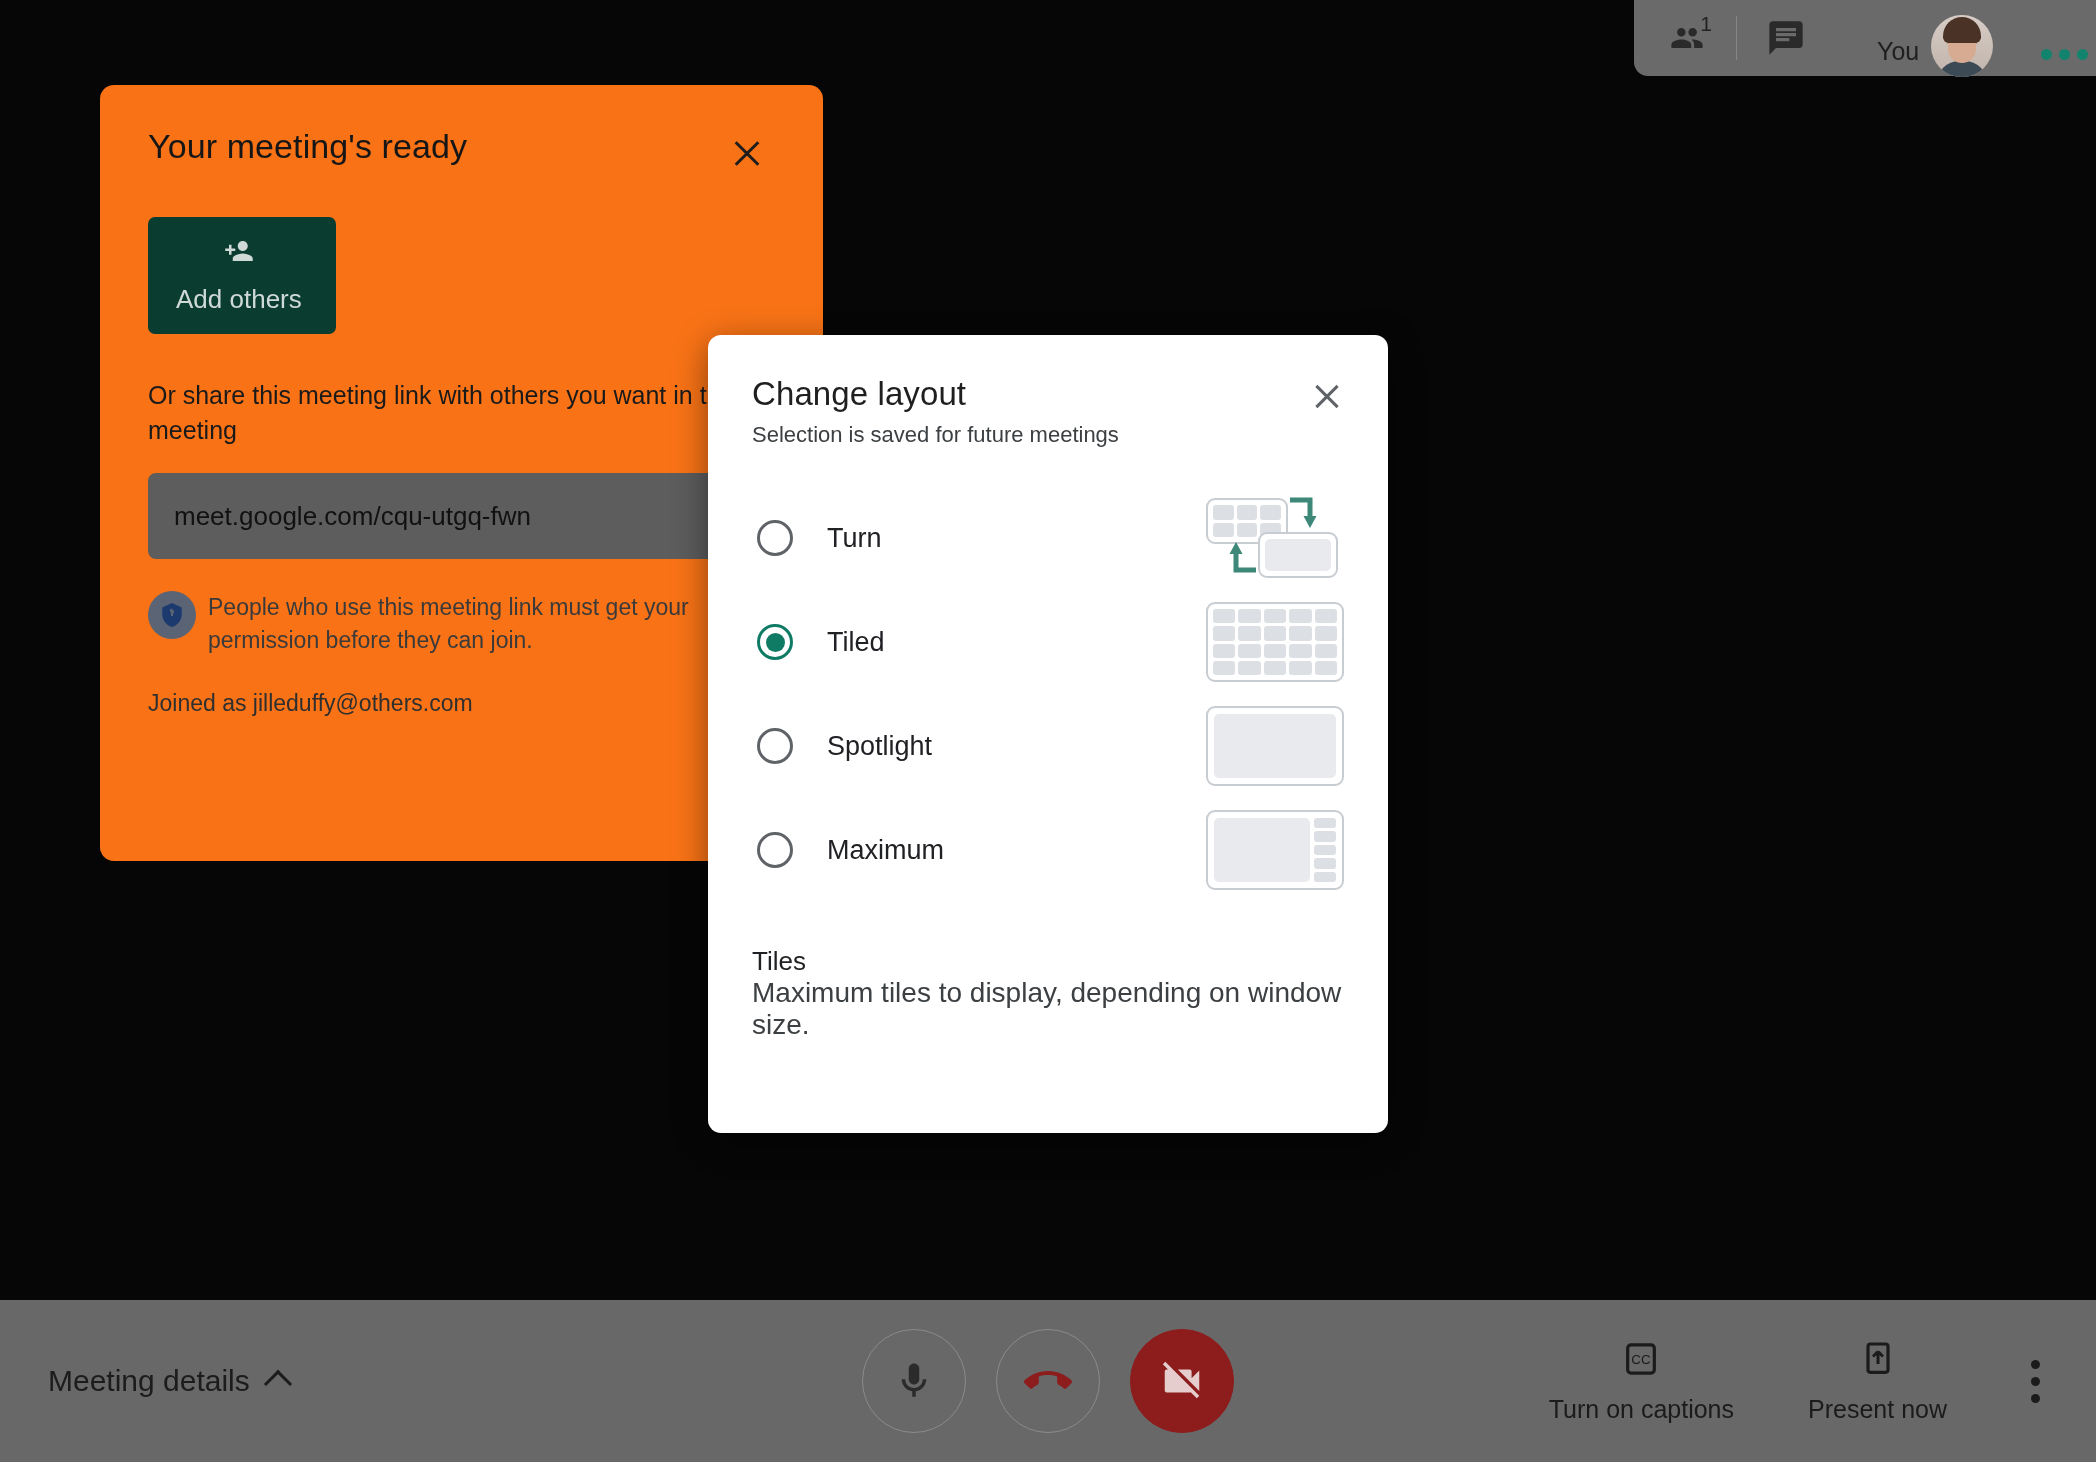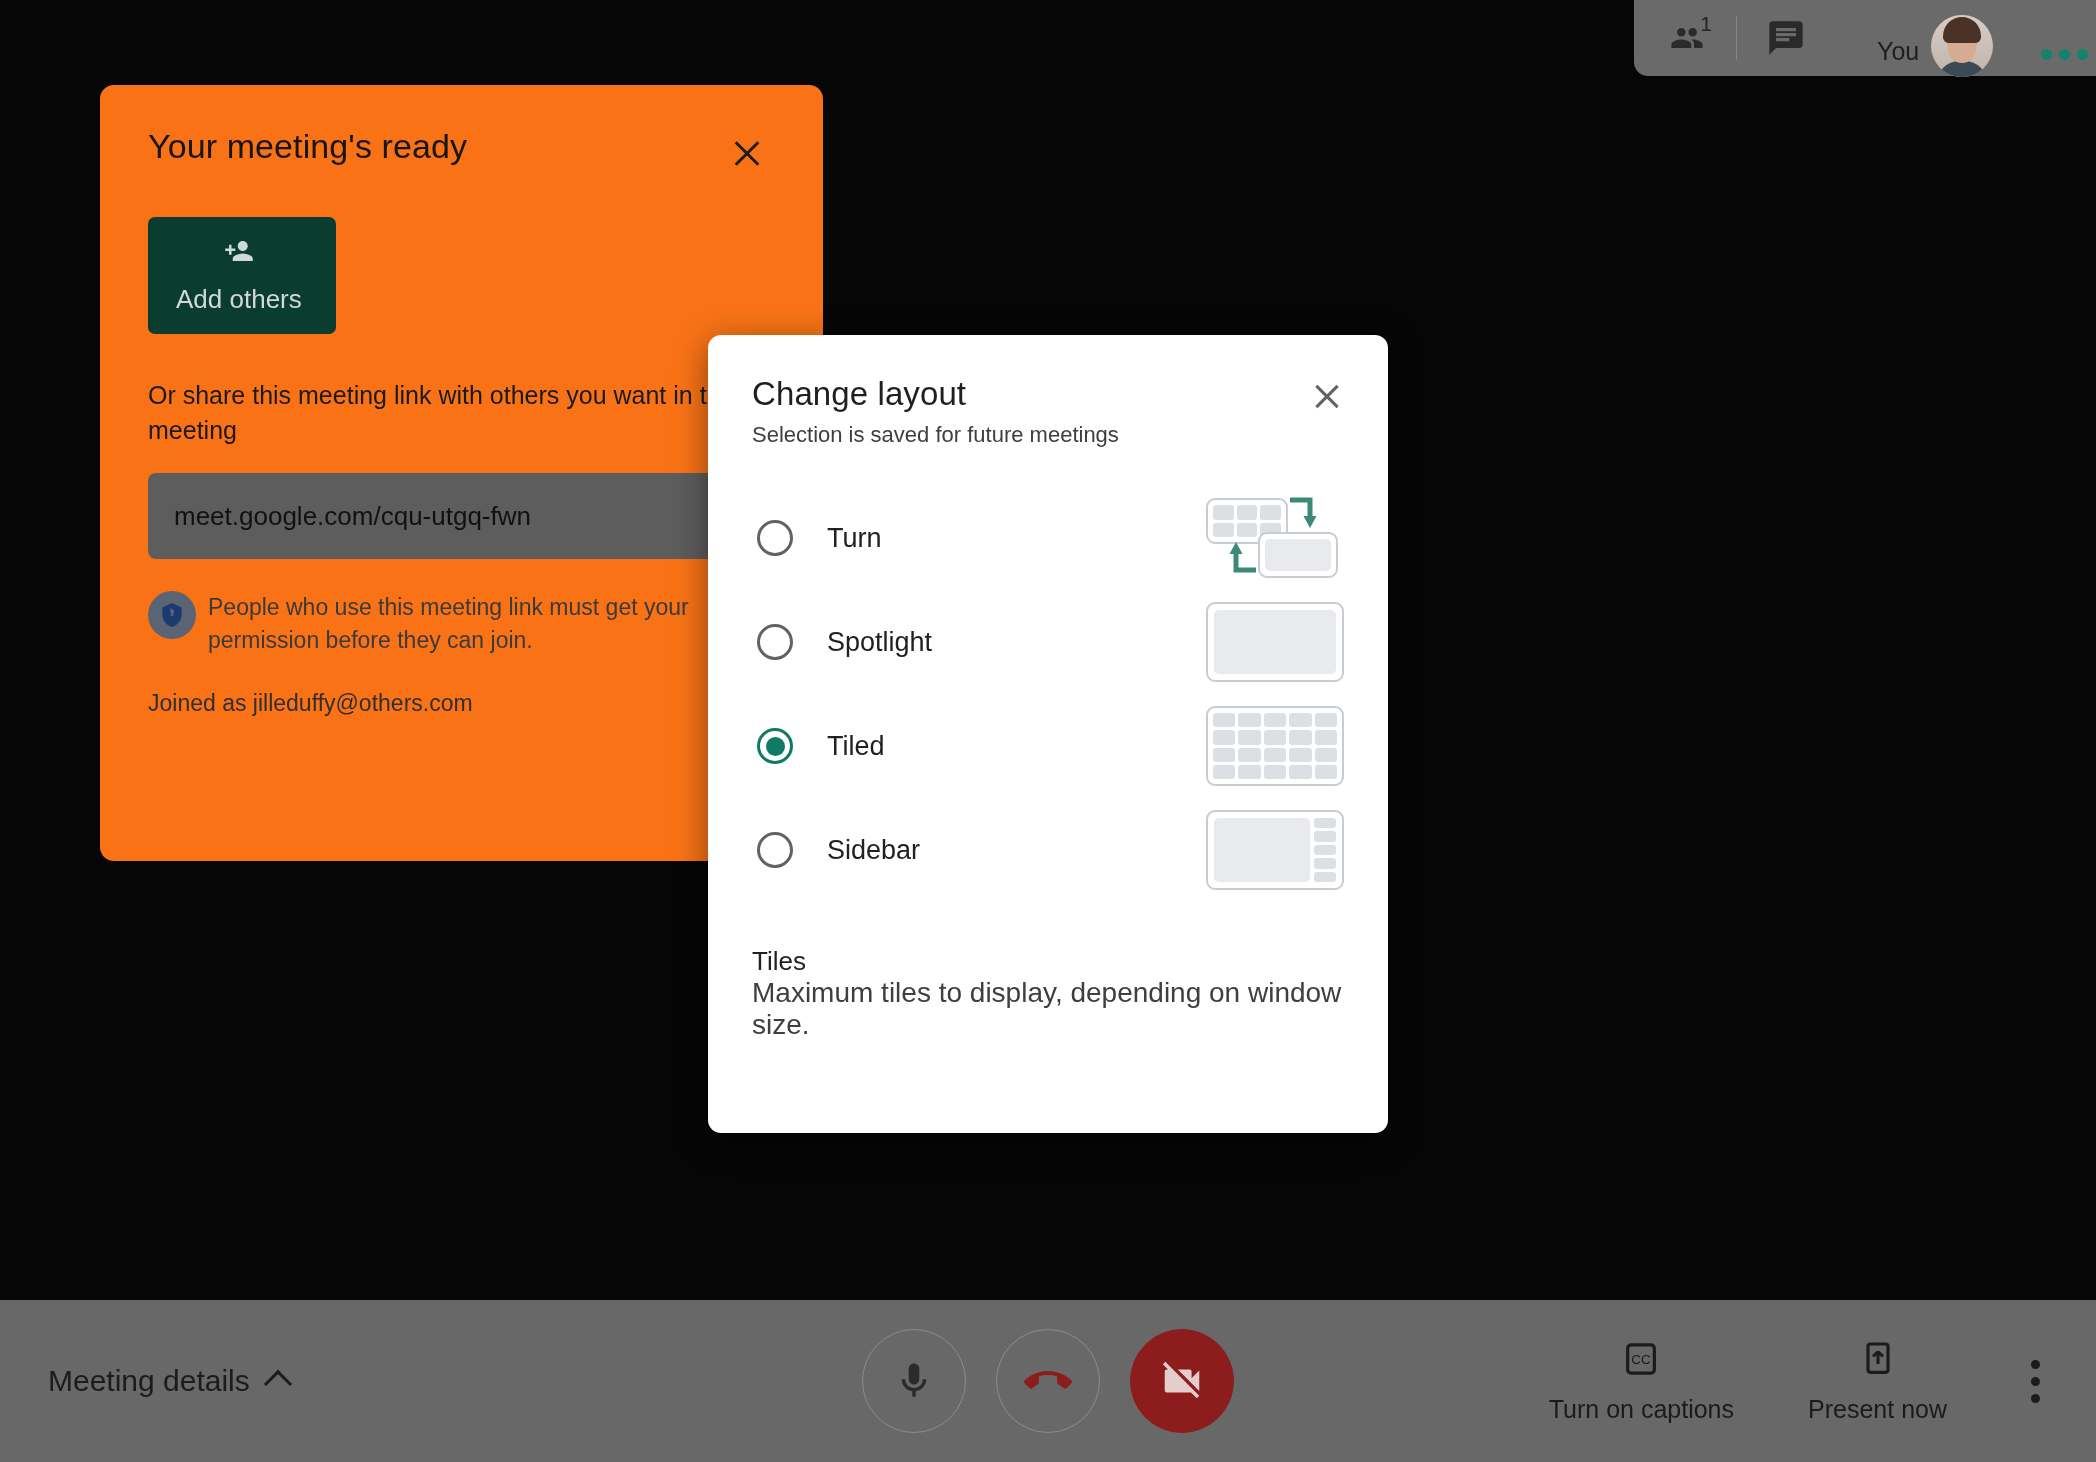--- a/index.html
+++ b/index.html
@@ -309,65 +309,65 @@
             <path d="M26 32 L19.5 20 H32.5 Z" fill="#3d8878"></path>
           </svg>
           <svg class="arr" style="left:22px;top:42px;" width="34" height="36" viewBox="0 0 34 36">
             <path d="M28 32 H8 V14" stroke="#3d8878" stroke-width="5" fill="none"></path>
             <path d="M8 4 L14.5 16 H1.5 Z" fill="#3d8878"></path>
           </svg>
         </span>
       </div>
 
       <div class="opt-row">
+        <span class="radio on"></span>
+        <span class="opt-label">Tiled</span>
+        <span class="thumb">
+          <span class="card-out" style="left:0;top:2px;width:138px;height:80px;">
+            <span class="mini-grid" style="grid-template-columns:repeat(5,1fr);grid-template-rows:repeat(4,1fr);">
+              <i></i>
+                <i></i>
+                <i></i>
+                <i></i>
+                <i></i>
+              <i></i>
+                <i></i>
+                <i></i>
+                <i></i>
+                <i></i>
+              <i></i>
+                <i></i>
+                <i></i>
+                <i></i>
+                <i></i>
+              <i></i>
+                <i></i>
+                <i></i>
+                <i></i>
+                <i></i>
+            </span>
+          </span>
+        </span>
+      </div>
+
+      <div class="opt-row">
         <span class="radio"></span>
         <span class="opt-label">Spotlight</span>
         <span class="thumb">
           <span class="card-out" style="left:0;top:2px;width:138px;height:80px;">
             <span style="display:block;width:100%;height:100%;padding:6px;">
               <span class="solid-fill" style="display:block;"></span>
             </span>
           </span>
         </span>
       </div>
 
       <div class="opt-row">
-        <span class="radio on"></span>
-        <span class="opt-label">Tiled</span>
-        <span class="thumb">
-          <span class="card-out" style="left:0;top:2px;width:138px;height:80px;">
-            <span class="mini-grid" style="grid-template-columns:repeat(5,1fr);grid-template-rows:repeat(4,1fr);">
-              <i></i>
-                <i></i>
-                <i></i>
-                <i></i>
-                <i></i>
-              <i></i>
-                <i></i>
-                <i></i>
-                <i></i>
-                <i></i>
-              <i></i>
-                <i></i>
-                <i></i>
-                <i></i>
-                <i></i>
-              <i></i>
-                <i></i>
-                <i></i>
-                <i></i>
-                <i></i>
-            </span>
-          </span>
-        </span>
-      </div>
-
-      <div class="opt-row">
         <span class="radio"></span>
-        <span class="opt-label">Sidebar</span>
+        <span class="opt-label">Maximum</span>
         <span class="thumb">
           <span class="card-out" style="left:0;top:2px;width:138px;height:80px;">
             <span style="display:flex;width:100%;height:100%;padding:6px;gap:4px;">
               <span class="solid-fill" style="flex:1;display:block;"></span>
               <span style="display:grid;grid-template-rows:repeat(5,1fr);gap:3px;width:22px;">
                 <i style="background:#dcdfe3;border-radius:3px;"></i>
                 <i style="background:#dcdfe3;border-radius:3px;"></i>
                 <i style="background:#dcdfe3;border-radius:3px;"></i>
                 <i style="background:#dcdfe3;border-radius:3px;"></i>
                 <i style="background:#dcdfe3;border-radius:3px;"></i>

